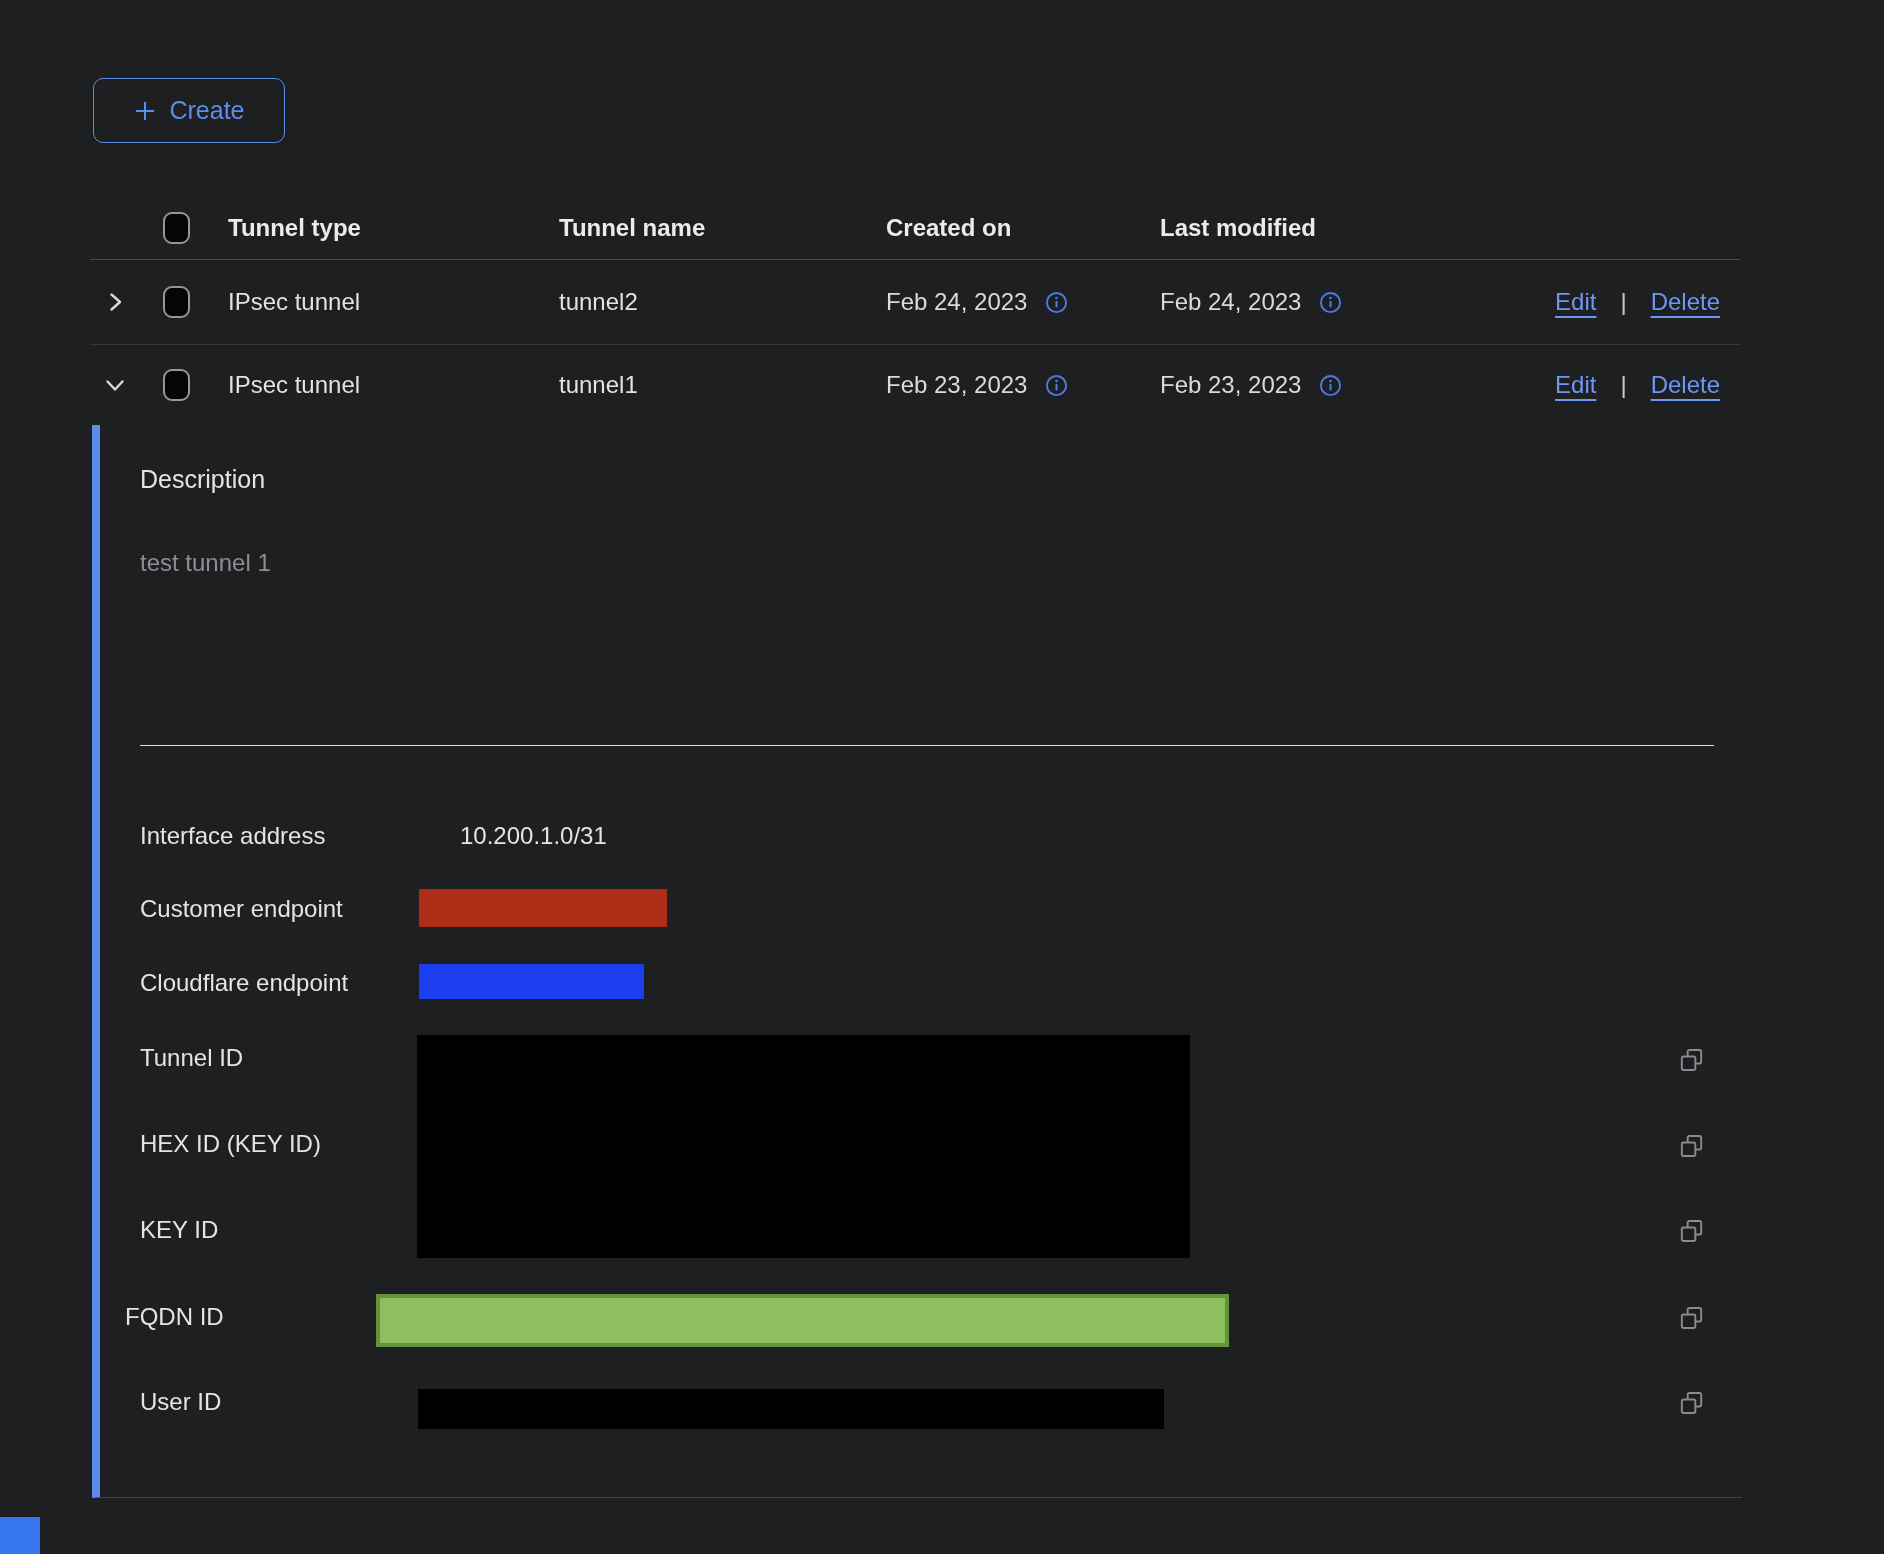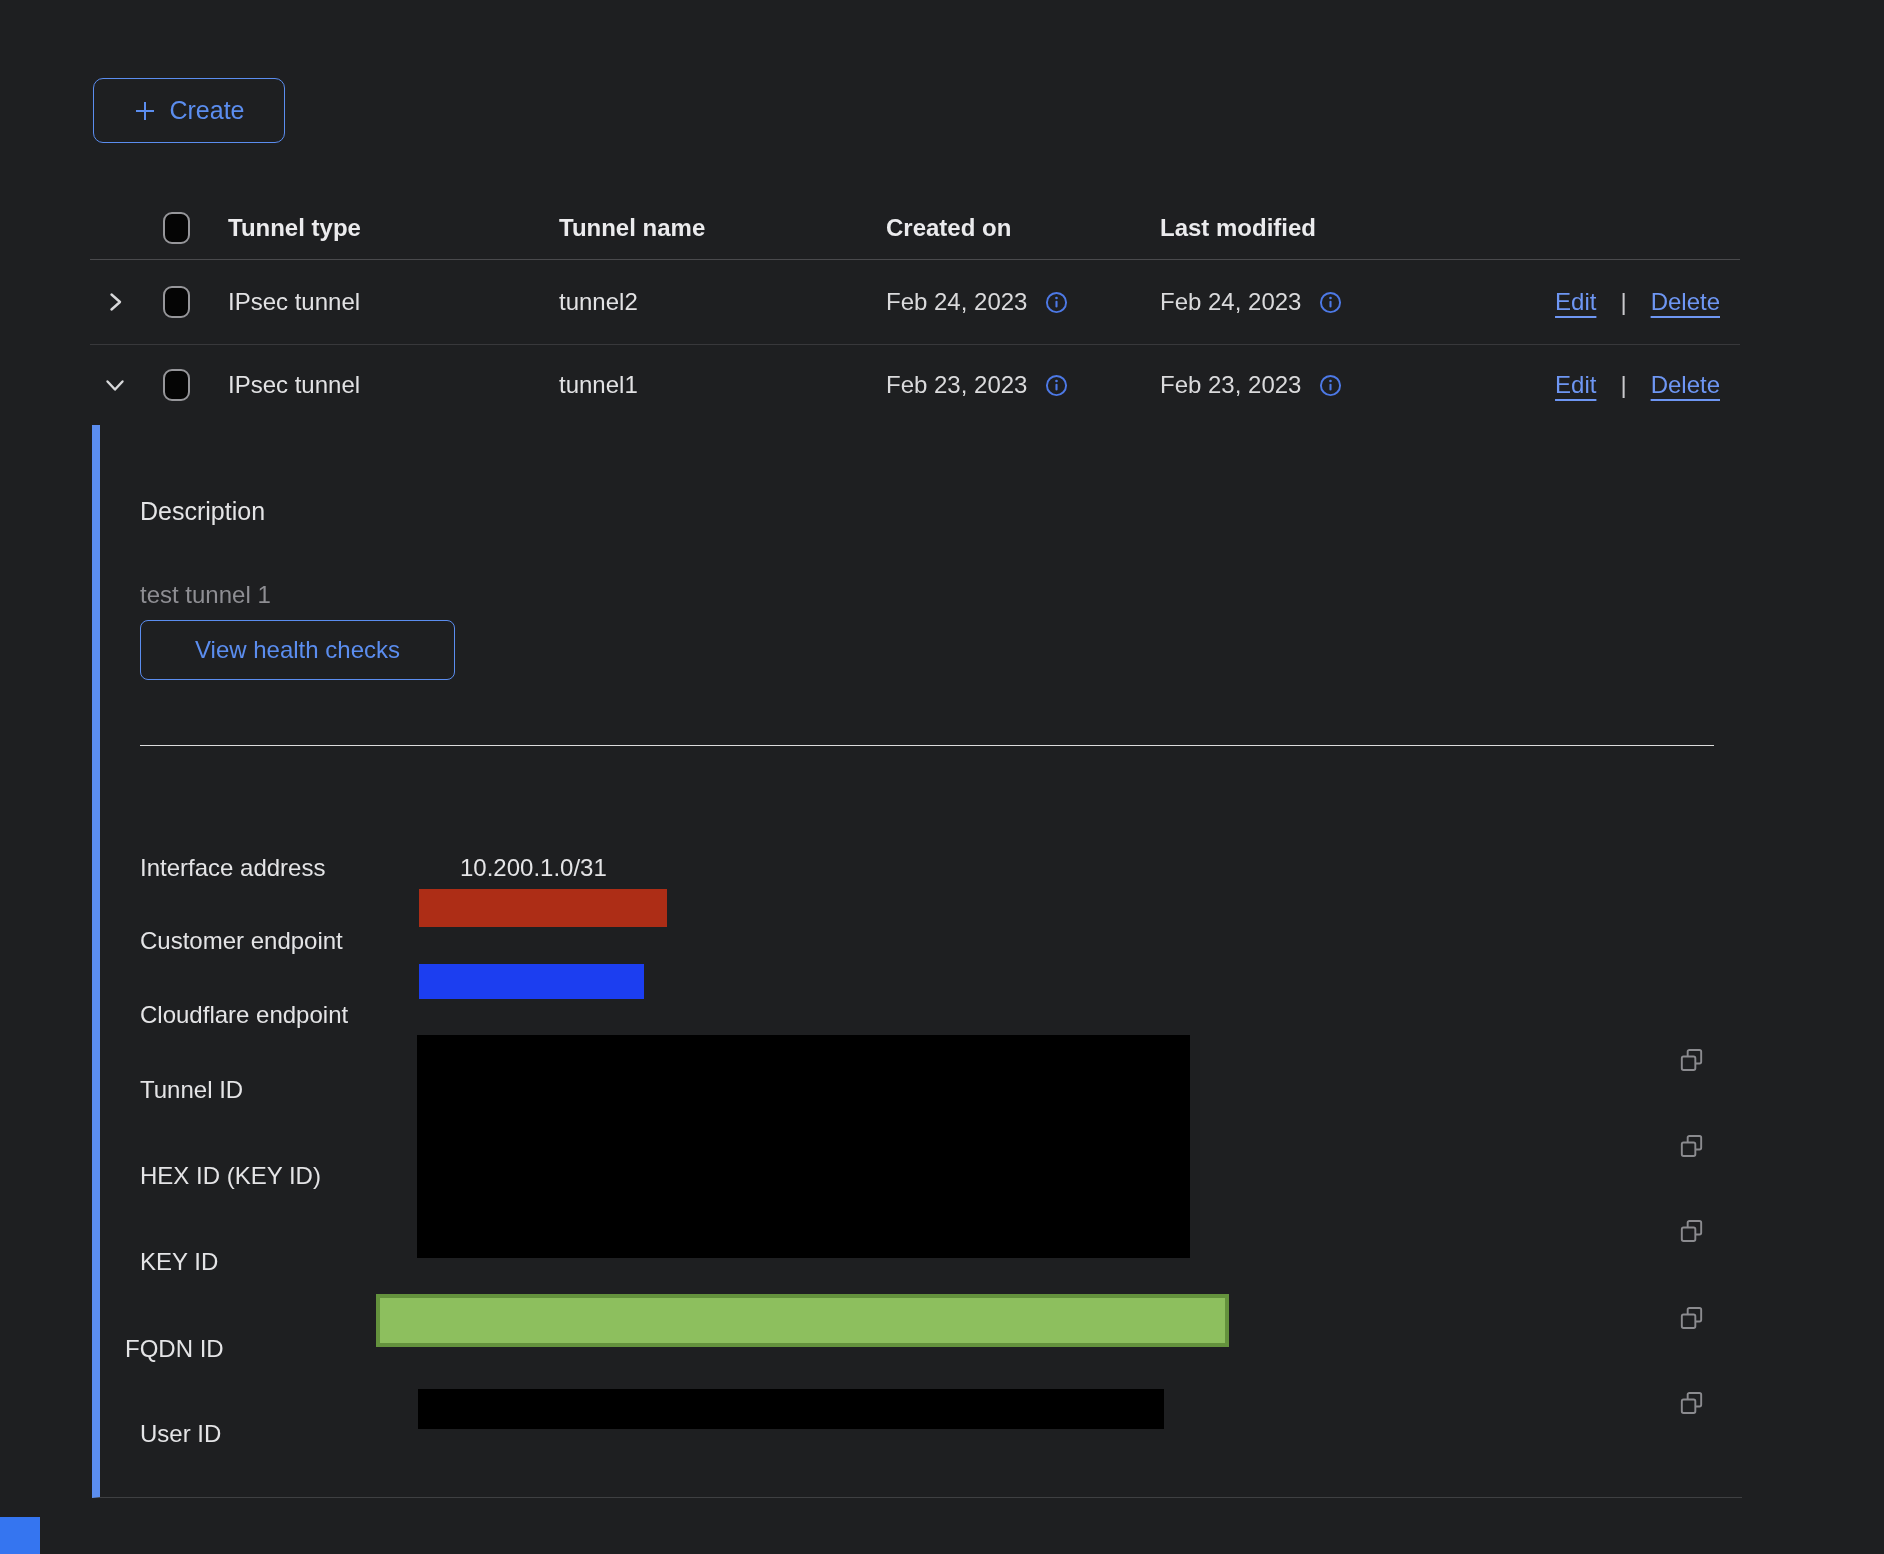--- a/index.html
+++ b/index.html
@@ -65,21 +65,21 @@
 
   
   .panel {
     position:relative;
     margin-left:2px;
     width:1650px;
     height:1073px;
     border-left:8px solid #5b8def;
     border-bottom:1px solid #3f4042;
   }
-  .panel .abs { position:absolute;margin-top:32px; }
+  .panel .abs { position:absolute; }
   .lbl { font-size:24px; color:#e4e4e6; line-height:30px; }
   .muted { color:#8e8e93; }
   .health-btn {
     position:absolute; left:40px; top:195px;
     width:315px; height:60px;
     background:transparent;
     border:1.5px solid #5b8def; border-radius:8px;
     color:#5b8def; font-size:24px; font-family:inherit; cursor:pointer;
   }
   .panel-divider {
@@ -210,21 +210,20 @@
         <span class="pipe">|</span>
         <button class="link">Delete</button>
       </div>
     </div>
 
     <div class="panel">
 
       <div class="abs lbl" style="left:40px; top:39px; font-size:25px;">Description</div>
       <div class="abs lbl muted" style="left:40px; top:123px;">test tunnel 1</div>
 
-      <button class="health-btn">View health checks</button>
 
       <div class="panel-divider"></div>
 
       <div class="abs lbl" style="left:40px; top:396px;">Interface address</div>
       <div class="abs lbl" style="left:360px; top:396px;">10.200.1.0/31</div>
 
       <div class="abs lbl" style="left:40px; top:469px;">Customer endpoint</div>
       <div class="redact redact-red"></div>
 
       <div class="abs lbl" style="left:40px; top:543px;">Cloudflare endpoint</div>

